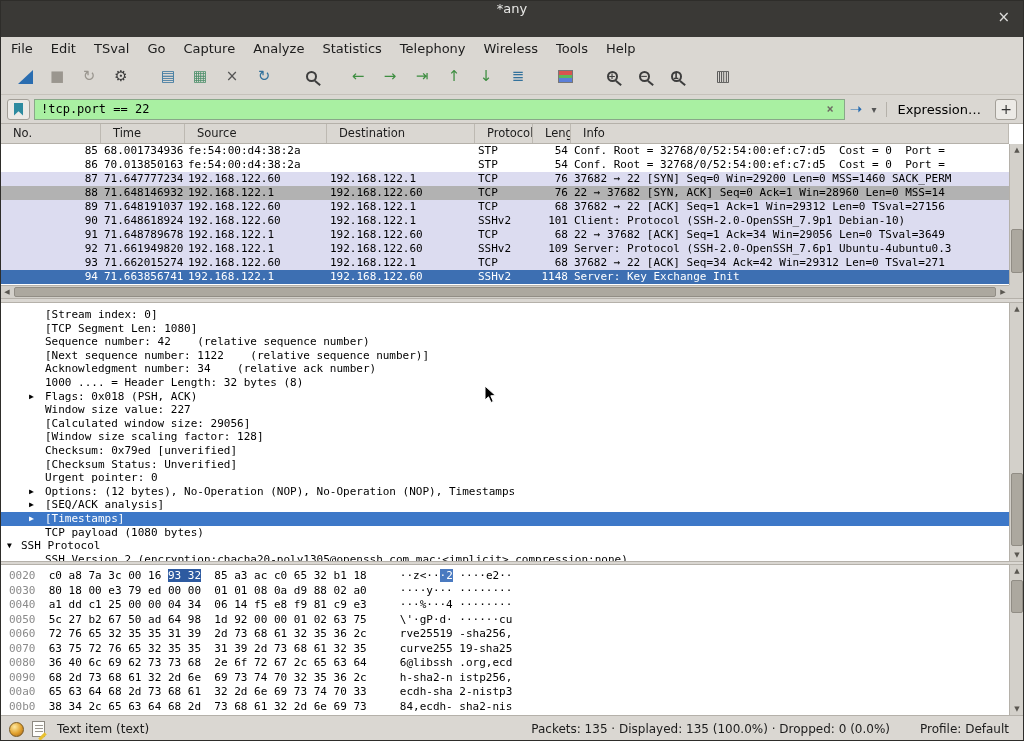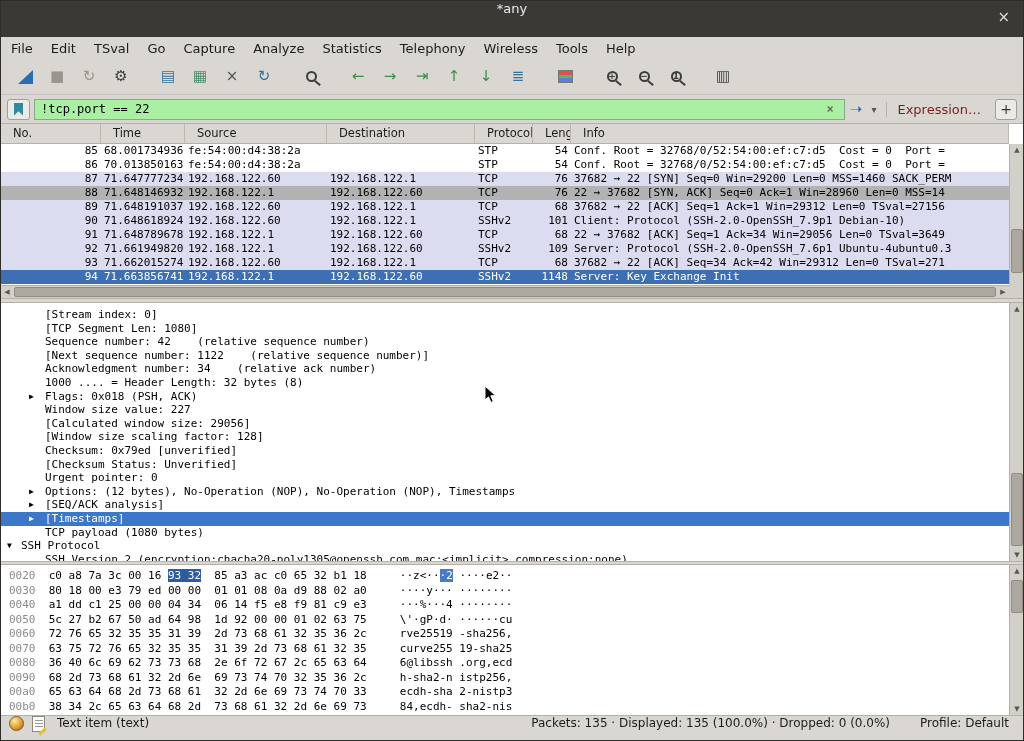--- a/index.html
+++ b/index.html
@@ -29,21 +29,21 @@
 
   
   .filterbar{position:absolute;top:94px;left:0;right:0;height:29px;background:var(--chrome-bg);display:flex;align-items:center;padding:0 6px;border-bottom:1px solid #b5b1aa}
   .bookmark-btn{width:23px;height:21px;border:1px solid #a39f98;border-radius:3px;background:#eceae6;display:flex;align-items:center;justify-content:center;margin-right:4px}
   .bookmark{display:inline-block;width:9px;height:13px;background:#2e8ba0;clip-path:polygon(0 0,100% 0,100% 100%,50% 68%,0 100%)}
   .filter-field{flex:1;height:21px;background:var(--filter-green);border:1px solid #89a889;display:flex;align-items:center;padding:0 6px;font-size:12px}
   .filter-text{flex:1;white-space:pre;overflow:hidden}
   .filter-clear{color:#6e6a64;font-size:12px;font-weight:bold;padding:0 4px}
   .filter-apply{color:#2a6db0;font-size:15px;font-weight:bold;padding:0 5px}
   .filter-caret{color:#555;font-size:10px;padding:0 4px}
-  .expression{font-size:13px;color:#7f1d1d;padding:0 10px;border-left:1px solid #b5b1aa;margin-left:6px}
+  .expression{font-size:13px;color:#000000;padding:0 10px;border-left:1px solid #b5b1aa;margin-left:6px}
   .filter-add{width:22px;height:21px;border:1px solid #a39f98;border-radius:3px;background:#eceae6;display:flex;align-items:center;justify-content:center;font-size:14px;color:#333;margin-left:4px}
 
   
   .pkt-header,.pkt-row{display:grid;grid-template-columns:100px 84px 142px 148px 58px 38px 1fr}
   .pkt-header{position:absolute;top:123px;left:0;width:1008px;height:20px;background:var(--chrome-bg);border-bottom:1px solid #b5b1aa;font-size:11.5px}
   .pkt-hcell{padding:2px 12px;border-right:1px solid #bdb9b2;overflow:hidden;white-space:nowrap;color:#1c1c1c}
   .pkt-list{position:absolute;top:143px;left:0;width:1008px;height:141px;overflow:hidden;background:#fff;font-family:"DejaVu Sans Mono","Liberation Mono",monospace;font-size:11px}
   .pkt-row{height:14px;line-height:14px;white-space:nowrap}
   .pc{padding:0 3px;overflow:hidden;white-space:pre}
   .pc.no,.pc.len{text-align:right}
@@ -77,21 +77,21 @@
   .det-line.selected{background:var(--detail-selected);color:#fff}
 
   
   .hexpane{position:absolute;top:564px;left:0;width:920px;height:150px;background:#fff;overflow:hidden;font-family:"DejaVu Sans Mono","Liberation Mono",monospace;font-size:11px;padding:4px 0 0 8px}
   .hex-row{height:14.5px;line-height:14.5px;white-space:pre;color:#000}
   .hex-off{color:#8a8a8a}
   .hex-sel{background:var(--hex-selected);color:#fff}
   .ascii-sel{background:var(--hex-selected-ascii);color:#fff}
 
   
-  .statusbar{position:absolute;top:714px;left:0;right:0;height:27px;background:var(--chrome-bg);border-top:1px solid #b5b1aa;display:flex;padding:0 8px;font-size:12px;color:#1c1c1c}
+  .statusbar{position:absolute;top:714px;left:0;right:0;height:27px;background:var(--chrome-bg);border-top:1px solid #b5b1aa;display:flex;align-items:center;padding:0 8px;font-size:12px;color:#1c1c1c}
   .expert-dot{width:15px;height:15px;border-radius:50%;background:radial-gradient(circle at 35% 30%,#ffe9a0,#e0a02c 55%,#9c5b1d);border:1px solid #7a5a20;margin-right:8px}
   .note-icon{position:relative;width:13px;height:16px;background:#fdfdfb;border:1px solid #8c8880;margin-right:12px}
   .note-icon::before{content:"";position:absolute;left:2px;top:3px;width:8px;height:1px;background:#9a968f;box-shadow:0 3px 0 #9a968f,0 6px 0 #9a968f}
   .note-icon::after{content:"";position:absolute;right:-3px;bottom:-2px;width:9px;height:3px;background:#e8c030;transform:rotate(-45deg)}
   .status-packets{margin-left:auto}
   .status-profile{margin-left:30px;margin-right:6px}
 
   
   .cursor{position:absolute;left:483px;top:384px;pointer-events:none}
 </style>

